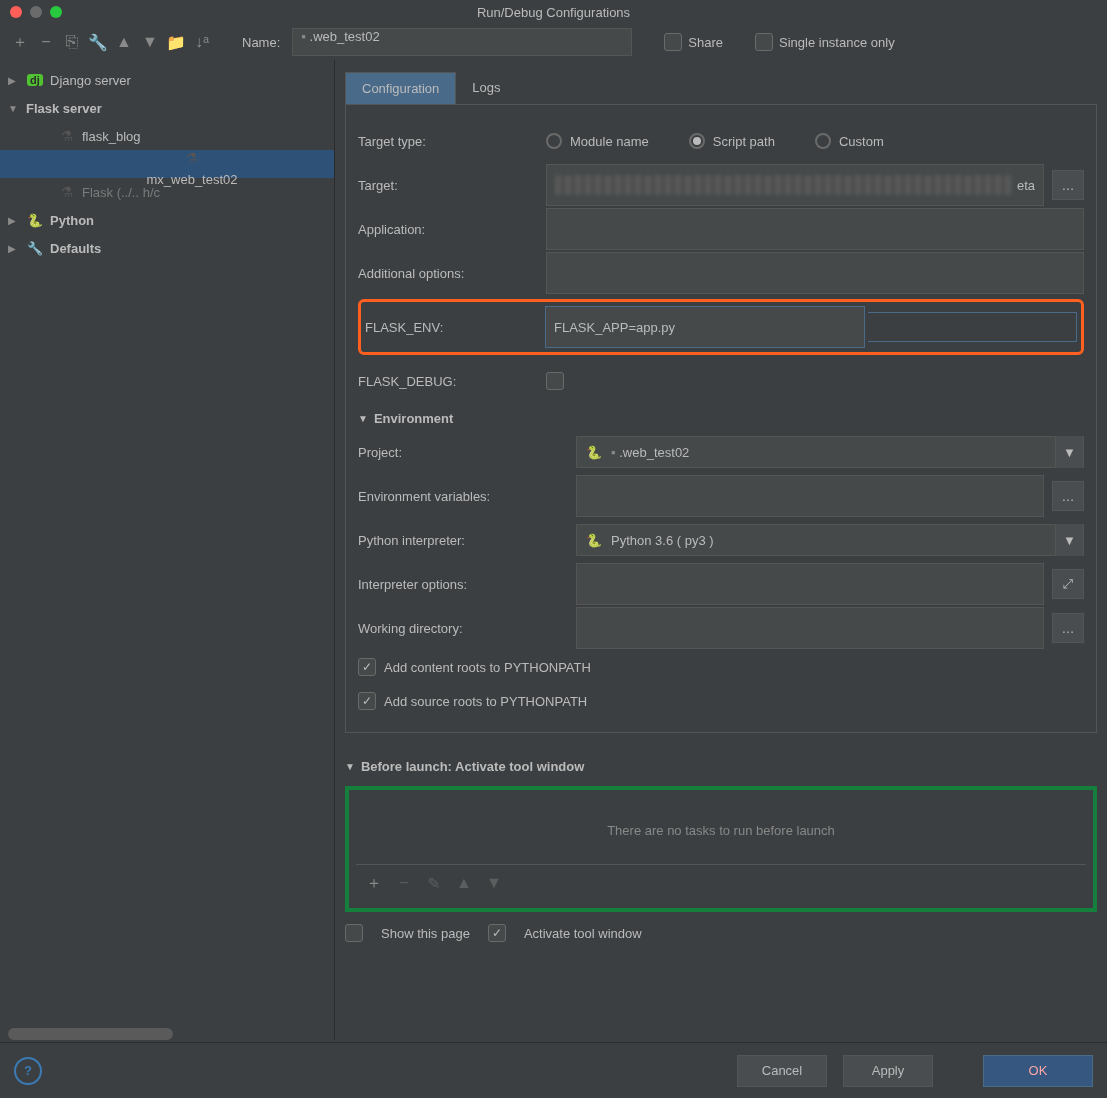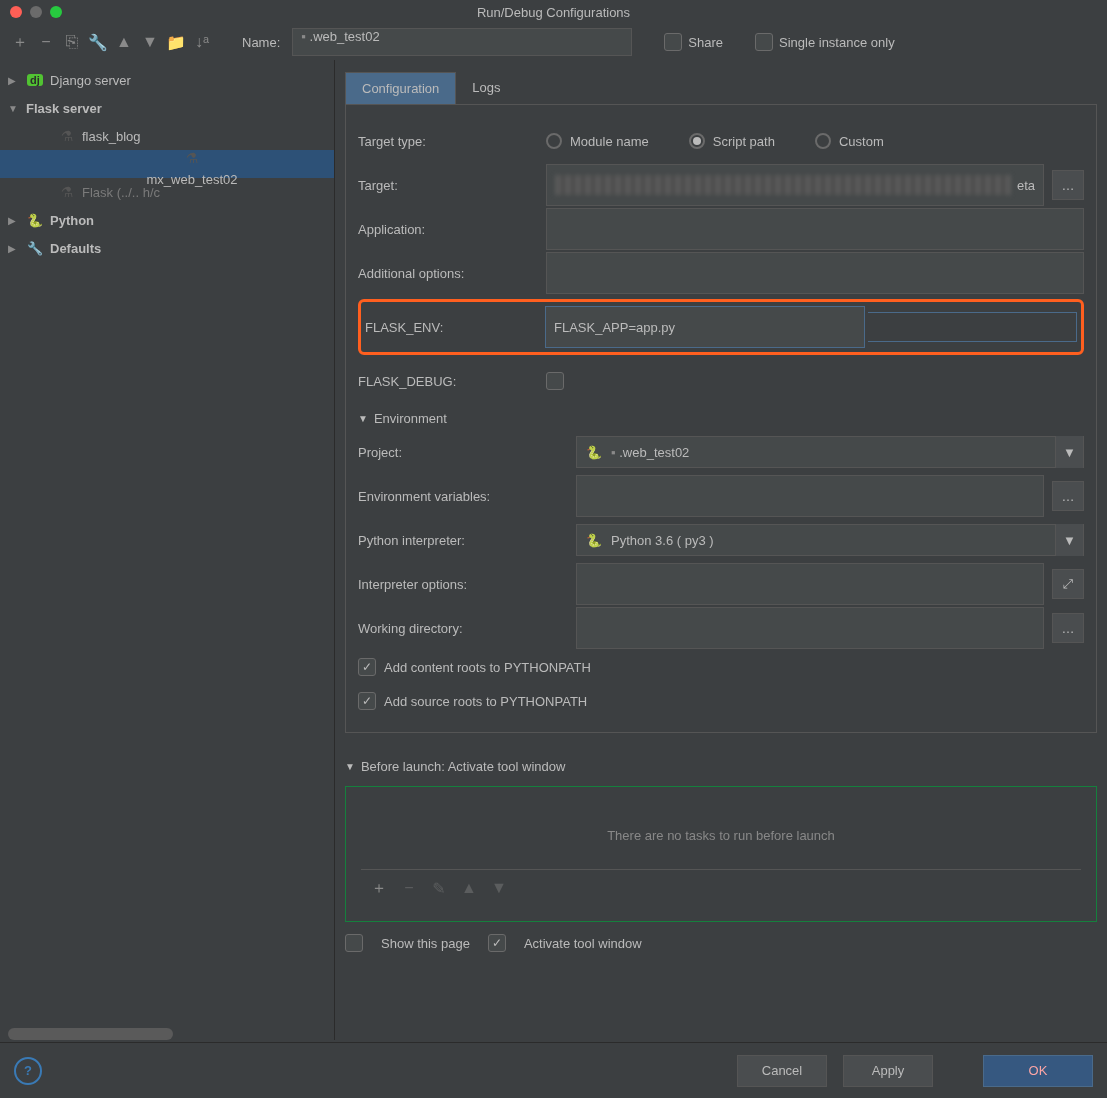--- a/index.html
+++ b/index.html
@@ -110,31 +110,31 @@
 }
 .highlight-box .form-row { min-height: 36px; }
 .highlight-box .text-input { border: 1px solid #4a6a8a; background:#45494a; }
 .flask-env-outer { display:flex; align-items:center; }
 .flask-env-outer .text-input { width: 320px; flex:none; }
 .flask-env-outer .ext-input {
   flex:1; height:30px; border:1px solid #4a6a8a; border-left:none; margin-left:3px;
 }
 .section-header { display:flex; align-items:center; gap:6px; cursor:pointer; padding:8px 0 4px; }
 .sect-arrow { font-size:10px; color:#bbbbbb; }
-.sect-title { font-weight:normal; color:#bbbbbb; }
+.sect-title { font-weight:bold; color:#bbbbbb; }
 .dropdown {
   flex:1; display:flex; align-items:center; height:32px; background:#45494a;
   border:1px solid #555; padding:0 8px; gap:8px; position:relative;
 }
 .dropdown .dd-arrow {
   width:28px; height:32px; background:#4a4d4f; border-left:1px solid #555;
   display:flex; align-items:center; justify-content:center; position:absolute; right:0;
 }
 .before-launch-panel {
-  border: 1px solid #15803d; margin-top: 8px; padding: 15px;
+  border: 4px solid #15803d; margin-top: 8px; padding: 7px;
 }
 .empty-tasks {
   height: 68px; display:flex; align-items:center; justify-content:center;
   color:#888; border-bottom: 1px solid #555;
 }
 .task-tb { display:flex; gap:10px; padding:8px; }
 .bottom-row { display:flex; align-items:center; gap:18px; padding:12px 0; }
 .footer {
   position:absolute; bottom:0; left:0; right:0; height:56px;
   display:flex; align-items:center; justify-content:space-between;

